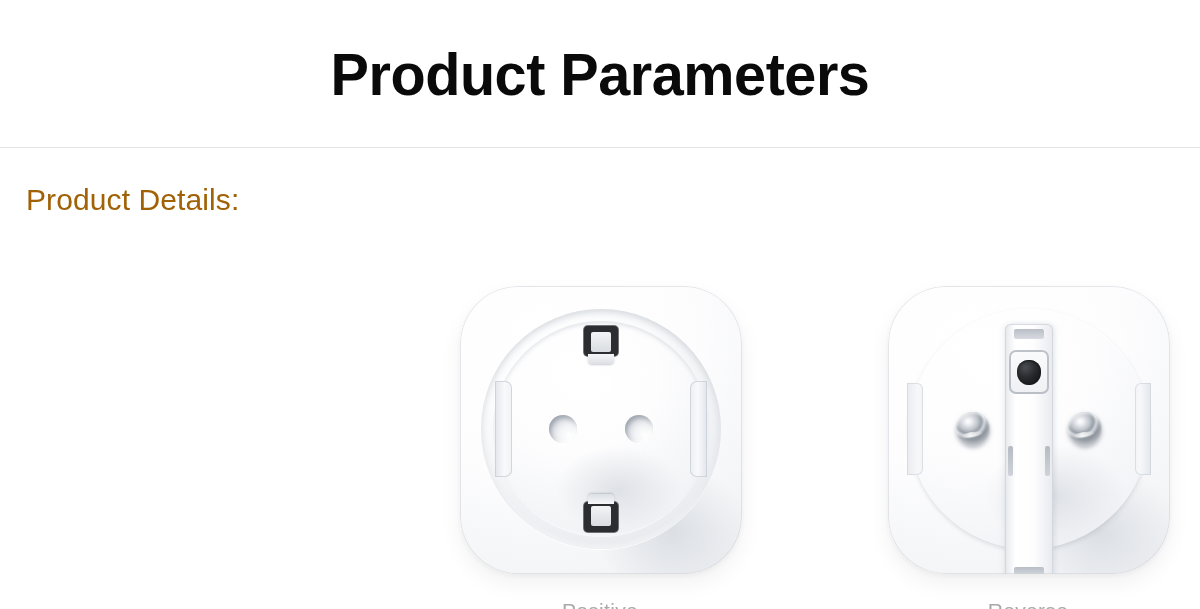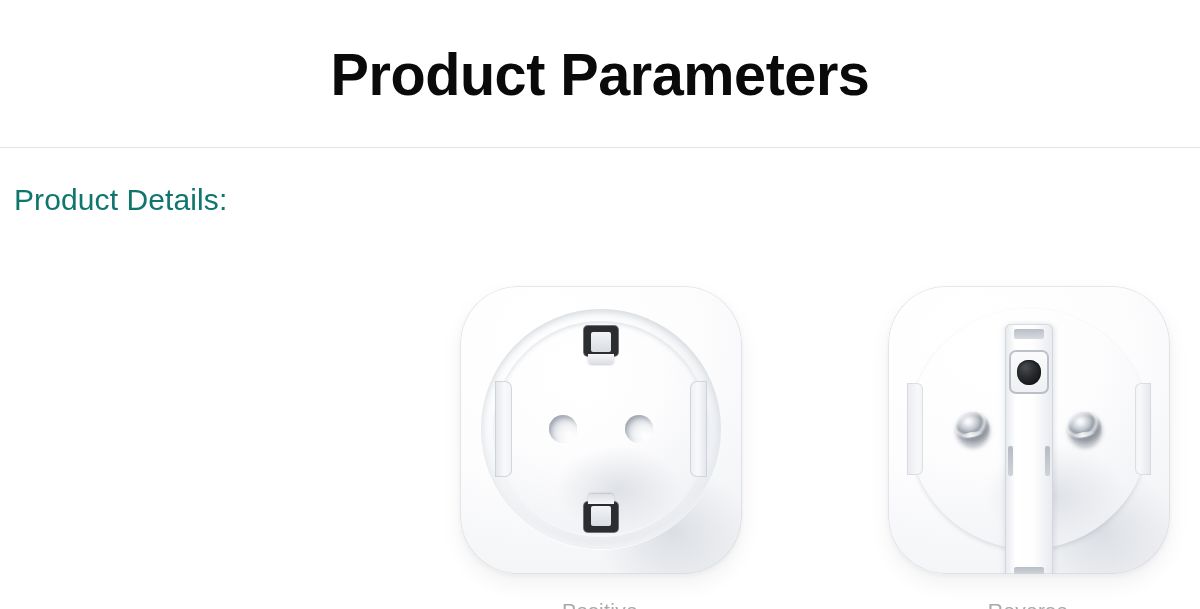--- a/index.html
+++ b/index.html
@@ -47,26 +47,26 @@
     left: 0;
     top: 147px;
     width: 1200px;
     height: 1px;
     background: #e4e4e4;
   }
 
   
   .section-label {
     position: absolute;
-    left: 14px;
+    left: 26px;
     top: 182px;
     font-size: 30px;
     line-height: 36px;
     font-weight: 400;
-    color: #0f766e;
+    color: #a16207;
     letter-spacing: 0.1px;
     white-space: nowrap;
     text-align: right;
   }
 
   
   .gallery {
     position: absolute;
     left: 0;
     top: 262px;

